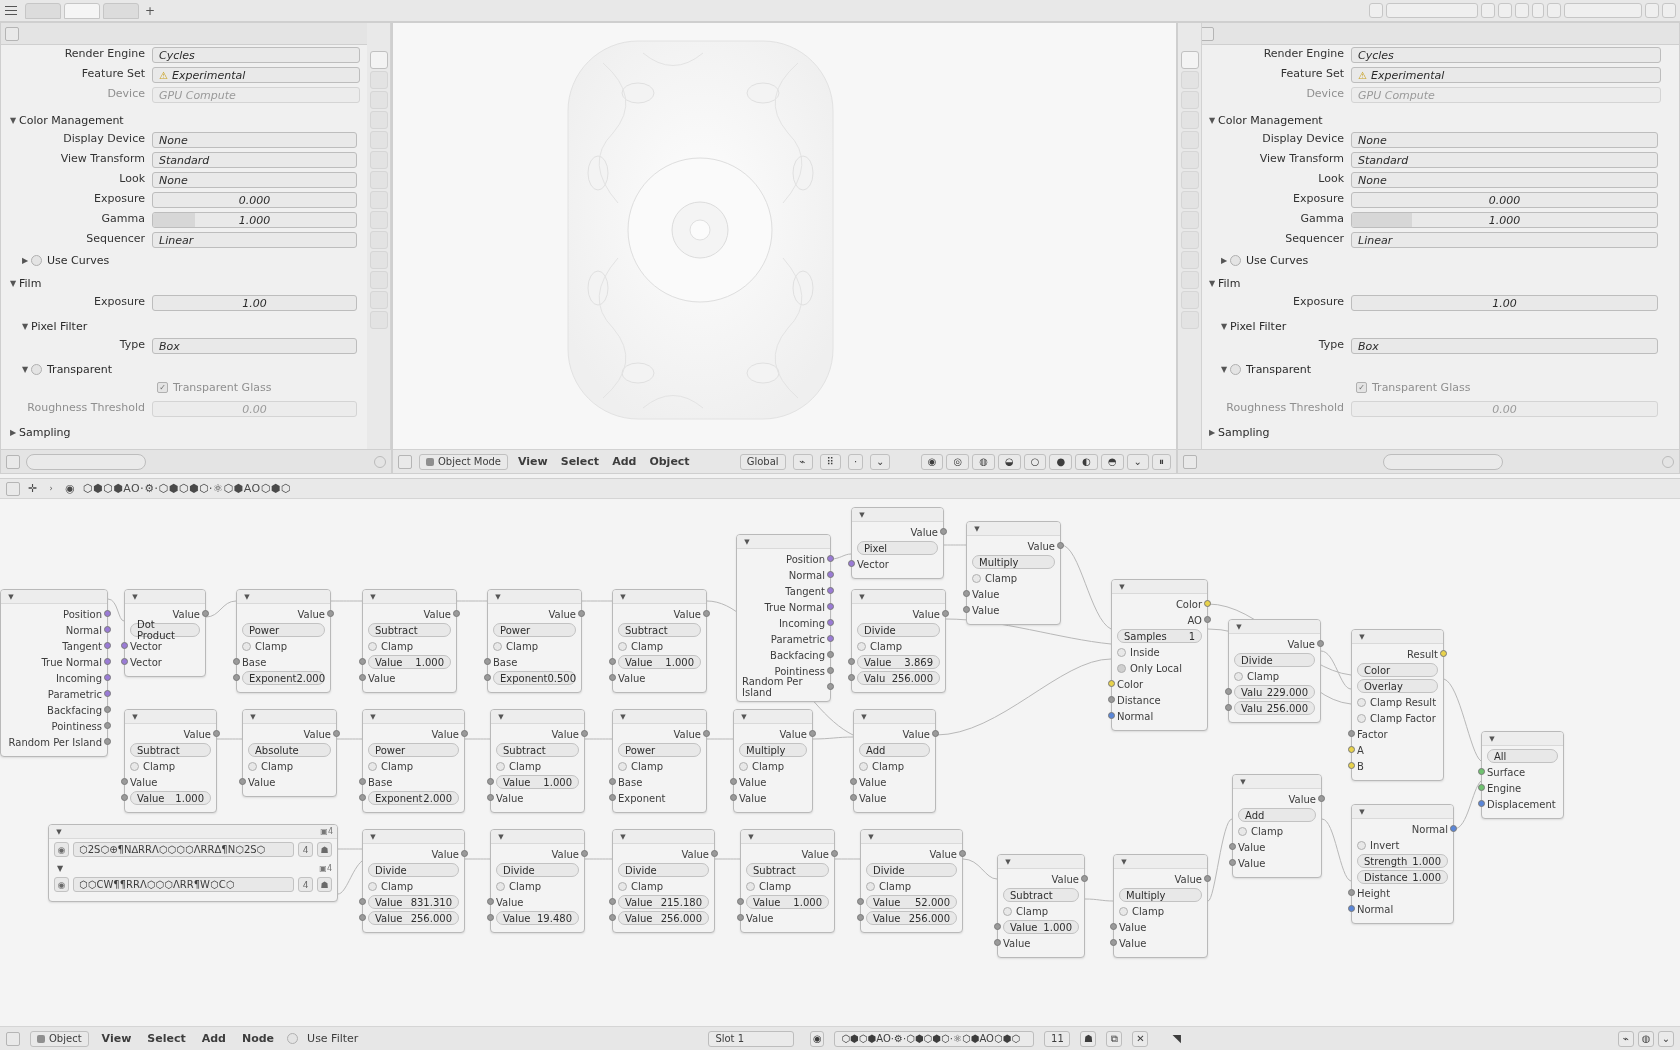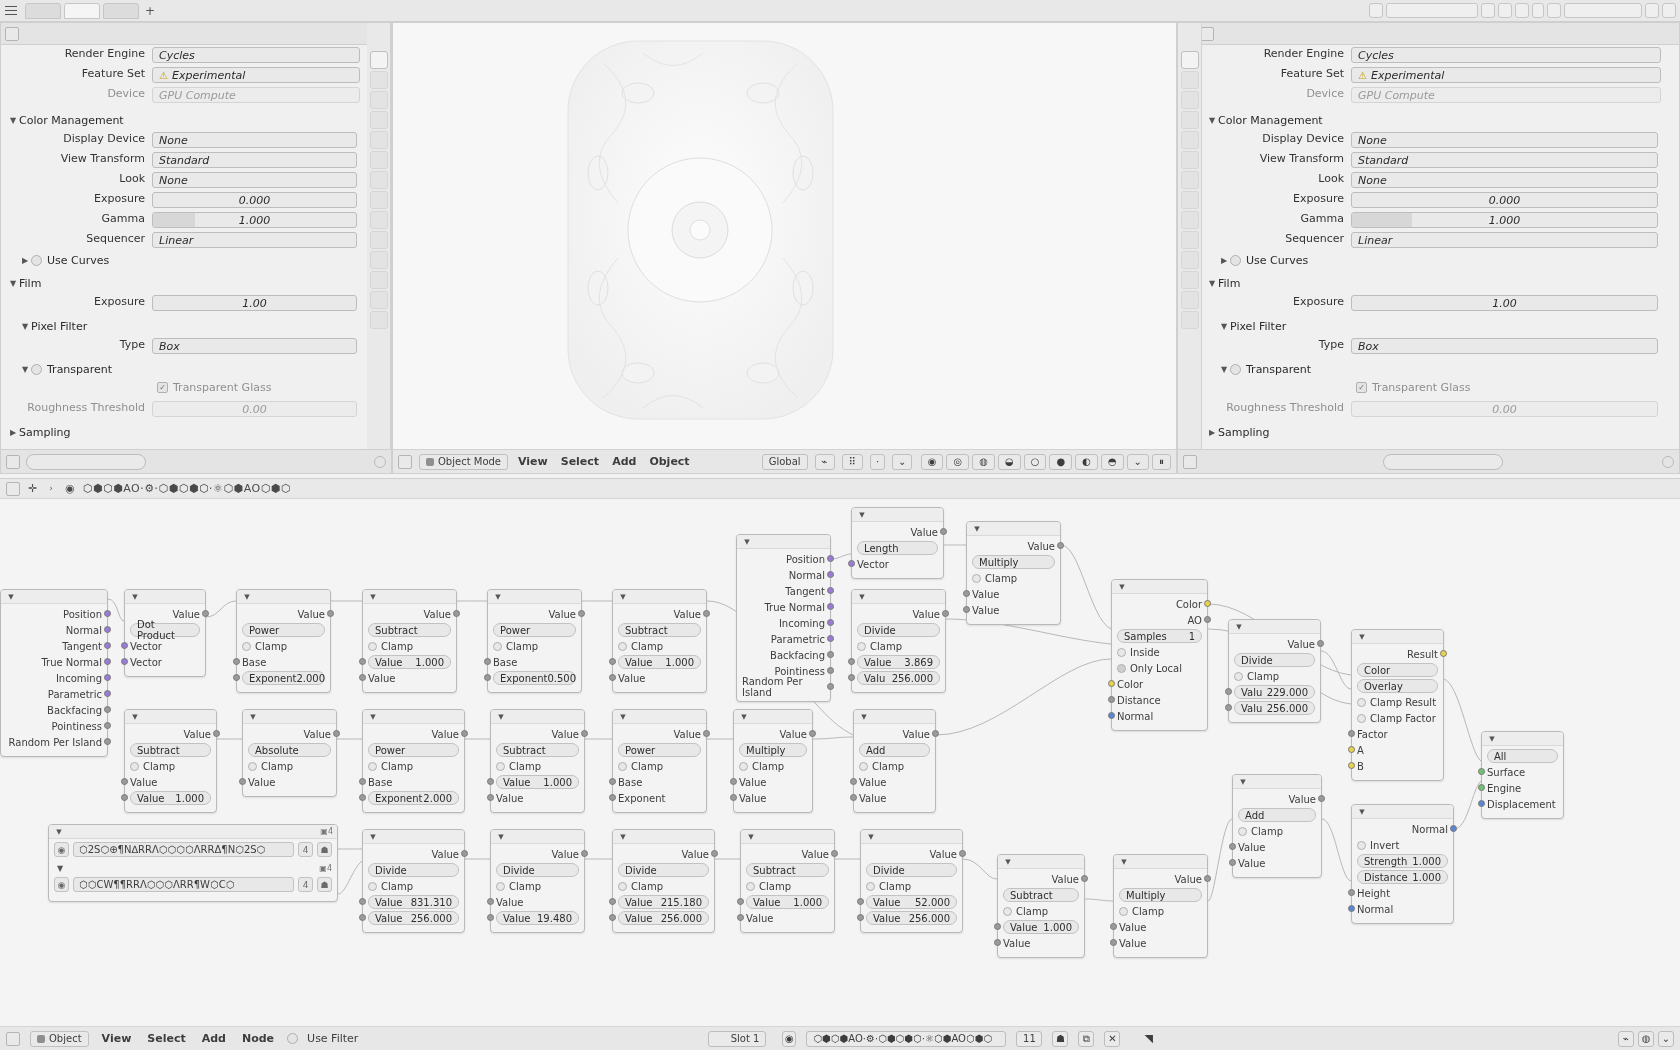--- a/index.html
+++ b/index.html
@@ -352,21 +352,21 @@
     <div class="vp-toolbar">
       <div class="icon-sq"></div>
       <div class="mini-btn">
           <span style="width:8px;height:8px;background:#8f8f8f;border-radius:2px;display:inline-block"></span>
           <span>Object Mode</span>
         </div>
       <div class="vp-menu">View</div>
       <div class="vp-menu">Select</div>
       <div class="vp-menu">Add</div>
       <div class="vp-menu">Object</div>
-      <div class="mini-btn" style="margin-left:62px">
+      <div class="mini-btn" style="margin-left:40px">
           <span>Global</span>
         </div>
       <div class="mini-btn">⌁</div>
       <div class="mini-btn">⠿</div>
       <div class="mini-btn" style="padding:0 5px">·</div>
       <div class="mini-btn" style="padding:0 5px">⌄</div>
       <div style="margin-left:auto; display:flex; gap:3px; align-items:center">
         <div class="mini-btn">◉</div>
         <div class="mini-btn">◎</div>
         <div class="mini-btn">◍</div>
@@ -815,21 +815,21 @@
         <div class="hdr">
             <span class="tri">▼</span>
           </div>
         <div class="body">
           <div class="nrow r">
               <span>Value</span>
               <span class="sock r s-gray"></span>
             </div>
           <div class="nrow">
               <div class="nfield">
-                <span>Length</span>
+                <span>Pixel</span>
               </div>
             </div>
           <div class="nrow">
               <span class="sock l s-purple"></span>
               <span>Vector</span>
             </div>
         </div>
       </div>
 
       <div class="node" style="left:966px; top:22px; width:95px;">
@@ -1576,21 +1576,21 @@
           <span>Object</span>
         </div>
       <div class="vp-menu">View</div>
       <div class="vp-menu">Select</div>
       <div class="vp-menu">Add</div>
       <div class="vp-menu">Node</div>
       <div style="display:flex; align-items:center; gap:4px">
         <span class="chk"></span>
         <span>Use Filter</span>
       </div>
-      <div class="statusfield" style="width:58px; margin-left:340px; justify-content:flex-end">
+      <div class="statusfield" style="width:86px; margin-left:340px; justify-content:flex-start">
           <span>Slot 1</span>
         </div>
       <div class="statusfield" style="width:14px; justify-content:center; margin-left:6px">◉</div>
       <div class="statusfield" style="width:200px">⬡⬢⬡⬢AO⋅⚙⋅⬡⬢⬡⬢⬡⋅⚛⬡⬢AO⬡⬢⬡</div>
       <div class="statusfield" style="width:26px; justify-content:center">11</div>
       <div class="statusfield" style="width:16px; justify-content:center">☗</div>
       <div class="statusfield" style="width:16px; justify-content:center">⧉</div>
       <div class="statusfield" style="width:16px; justify-content:center">✕</div>
       <div style="margin-left:14px">◥</div>
       <div style="margin-left:auto; display:flex; gap:4px">

